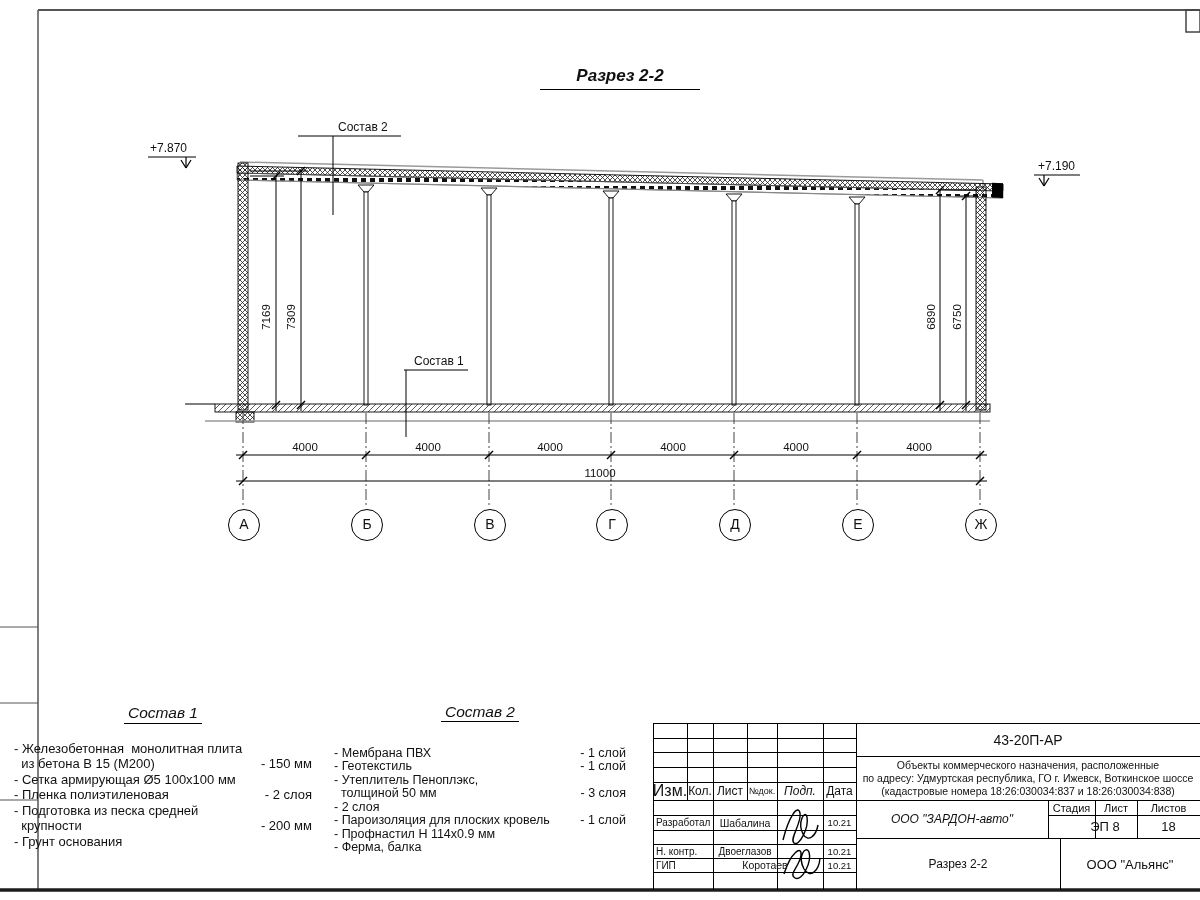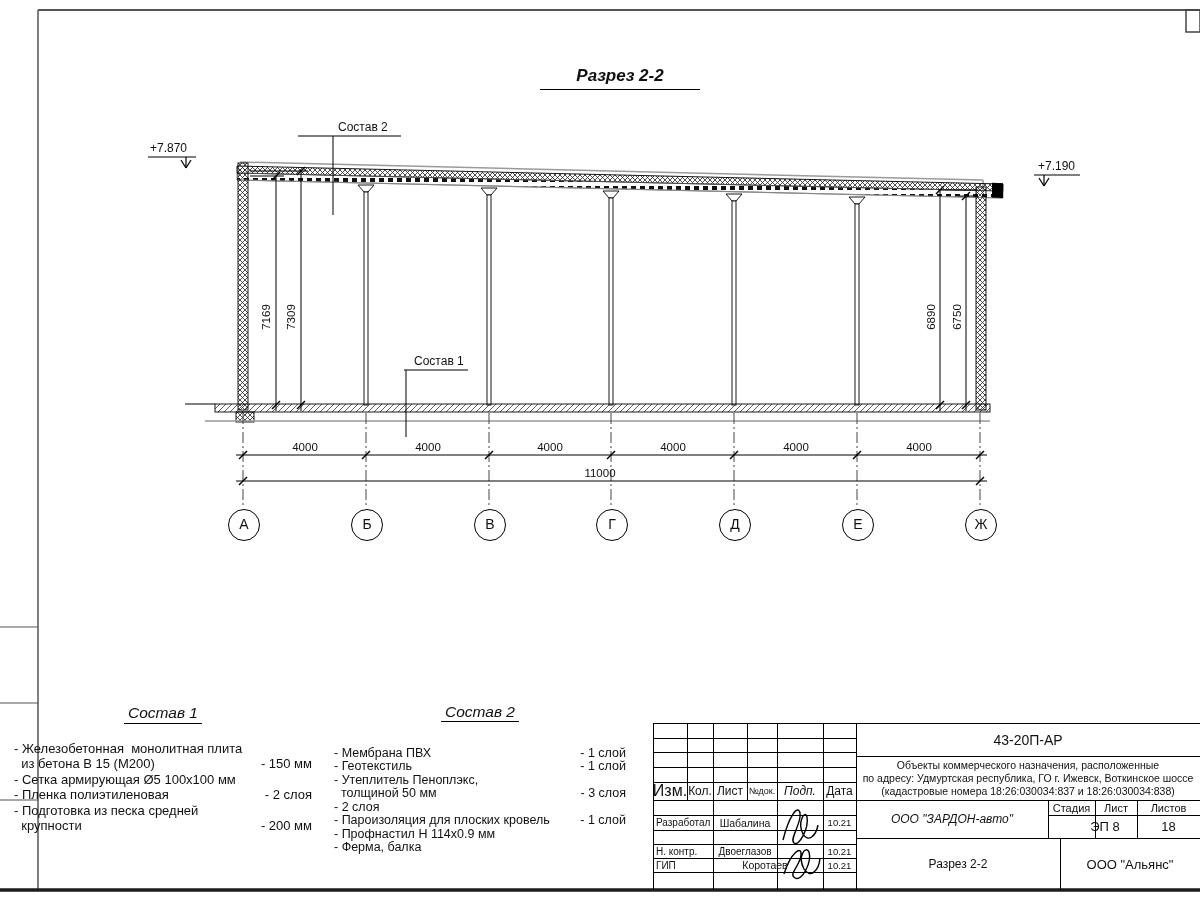--- a/index.html
+++ b/index.html
@@ -212,20 +212,24 @@
     </div>
     <div class="item">
       <span class="iname">- Пленка полиэтиленовая</span>
       <span class="ival">-  2 слоя</span>
     </div>
     <div class="item">
       <span class="iname">- Подготовка из песка средней
   крупности</span>
       <span class="ival">- 200 мм</span>
     </div>
+    <div class="item">
+      <span class="iname">- Грунт основания</span>
+      <span class="ival"></span>
+    </div>
   </div>
 
   <div class="legend lg2" style="left:334px;top:705px;width:292px;">
     <div class="ltitle">Состав 2</div>
     <div class="item">
       <span class="iname">- Мембрана ПВХ</span>
       <span class="ival">- 1 слой</span>
     </div>
     <div class="item">
       <span class="iname">- Геотекстиль</span>

